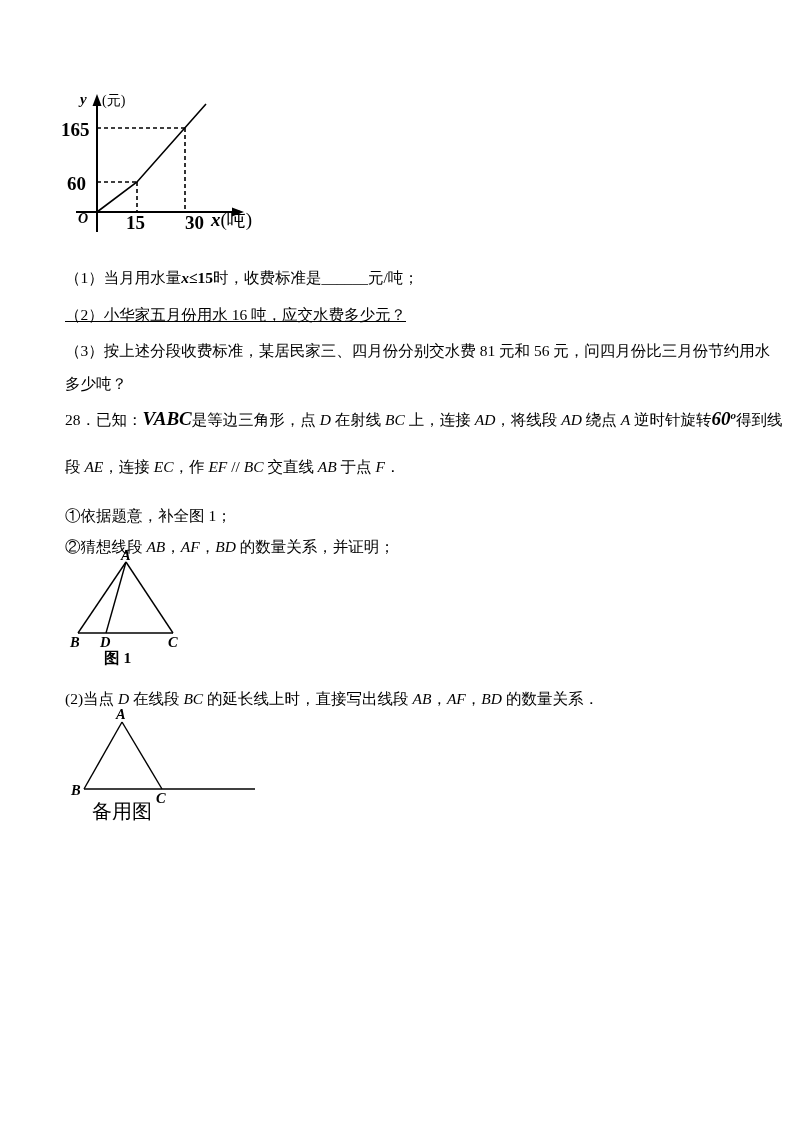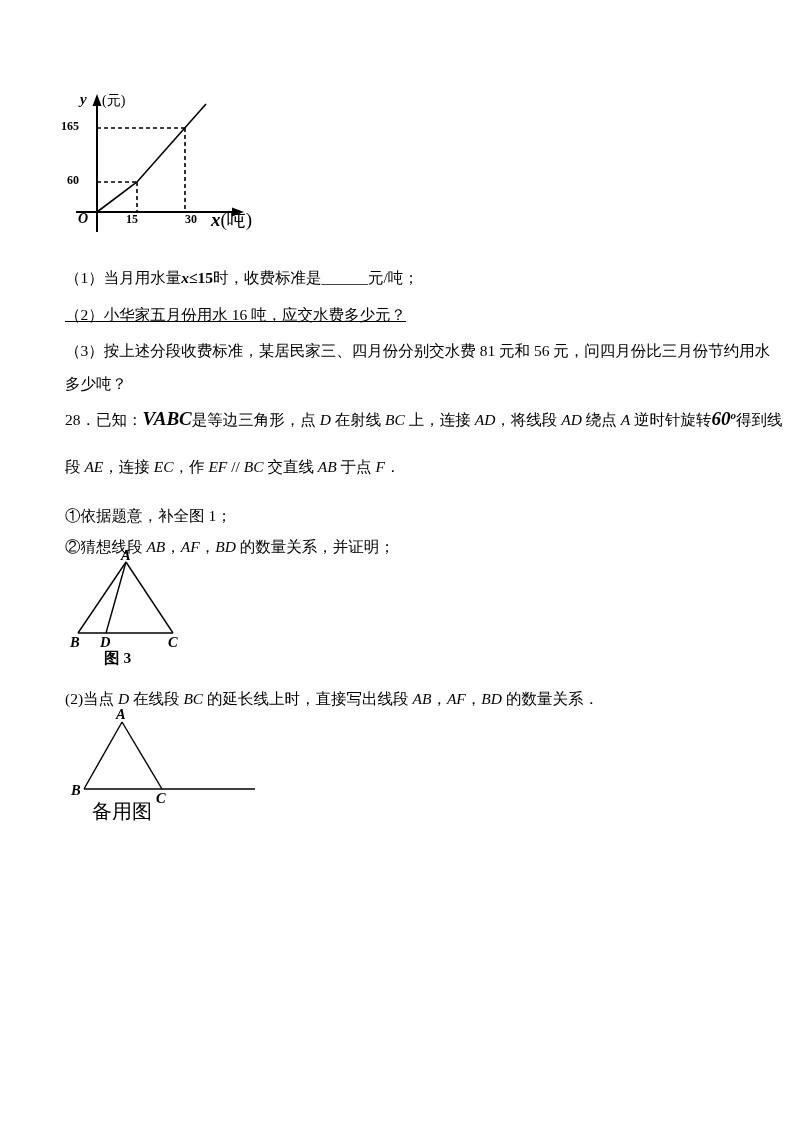--- a/index.html
+++ b/index.html
@@ -8,21 +8,21 @@
     font-family:"Liberation Serif","DejaVu Serif",serif;color:#000;overflow:hidden;
   }
   .line{position:absolute;left:65px;font-size:15.5px;line-height:22px;white-space:pre;margin-top:18px;}
   .line span{white-space:pre;}
   .b{font-weight:bold;}
   .i{font-style:italic;}
   .big{font-size:19px;}
   .sup{vertical-align:6px;font-size:11px;}
   svg.fig{position:absolute;overflow:visible;}
   .glabel{position:absolute;font-size:14px;line-height:1;white-space:pre;}
-  .tick{font-weight:bold;font-size:12px;}
+  .tick{font-weight:bold;font-size:19px;}
   .vlabel{font-style:italic;font-weight:bold;font-size:15px;}
   .fig-label{position:absolute;font-style:italic;font-weight:bold;font-size:14.5px;line-height:1;}
   .fig-caption{position:absolute;font-size:15.5px;line-height:1;white-space:pre;}
   .cap-bold{font-weight:bold;}
 </style>
 </head>
 <body>
 
 <div class="page">
 
@@ -60,21 +60,21 @@
     <svg class="fig" style="left:70px;top:555px;" width="115" height="85" viewBox="0 0 115 85">
       <line x1="56" y1="7" x2="8" y2="78" stroke="#000" stroke-width="1.4"></line>
       <line x1="56" y1="7" x2="103" y2="78" stroke="#000" stroke-width="1.4"></line>
       <line x1="8" y1="78" x2="103" y2="78" stroke="#000" stroke-width="1.4"></line>
       <line x1="56" y1="7" x2="36" y2="78" stroke="#000" stroke-width="1.4"></line>
     </svg>
     <span class="fig-label" style="left:121px;top:548px;">A</span>
     <span class="fig-label" style="left:70px;top:635px;">B</span>
     <span class="fig-label" style="left:100px;top:635px;">D</span>
     <span class="fig-label" style="left:168px;top:635px;">C</span>
-    <span class="fig-caption cap-bold" style="left:104px;top:650px;">图 3</span>
+    <span class="fig-caption cap-bold" style="left:104px;top:650px;">图 1</span>
   </div>
 
   <div class="line" style="top:670px;"><span>(2)当点 </span><span class="i">D</span><span> 在线段 </span><span class="i">BC</span><span> 的延长线上时，直接写出线段 </span><span class="i">AB</span><span>，</span><span class="i">AF</span><span>，</span><span class="i">BD</span><span> 的数量关系．</span></div>
 
   <div>
     <svg class="fig" style="left:75px;top:710px;" width="185" height="85" viewBox="0 0 185 85">
       <line x1="47" y1="12" x2="9" y2="79" stroke="#000" stroke-width="1.4"></line>
       <line x1="47" y1="12" x2="87" y2="79" stroke="#000" stroke-width="1.4"></line>
       <line x1="9" y1="79" x2="180" y2="79" stroke="#000" stroke-width="1.4"></line>
     </svg>

